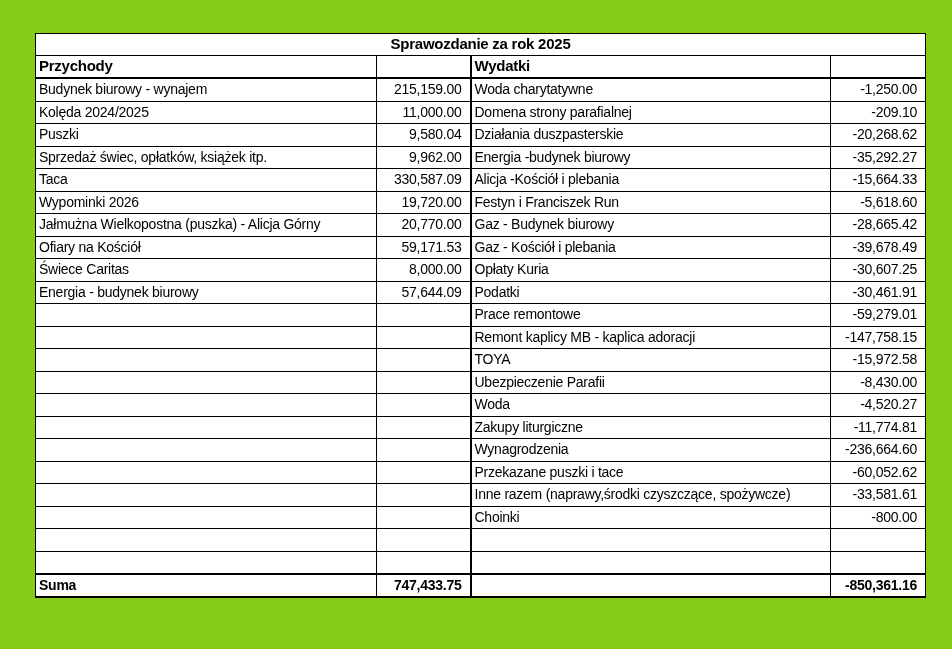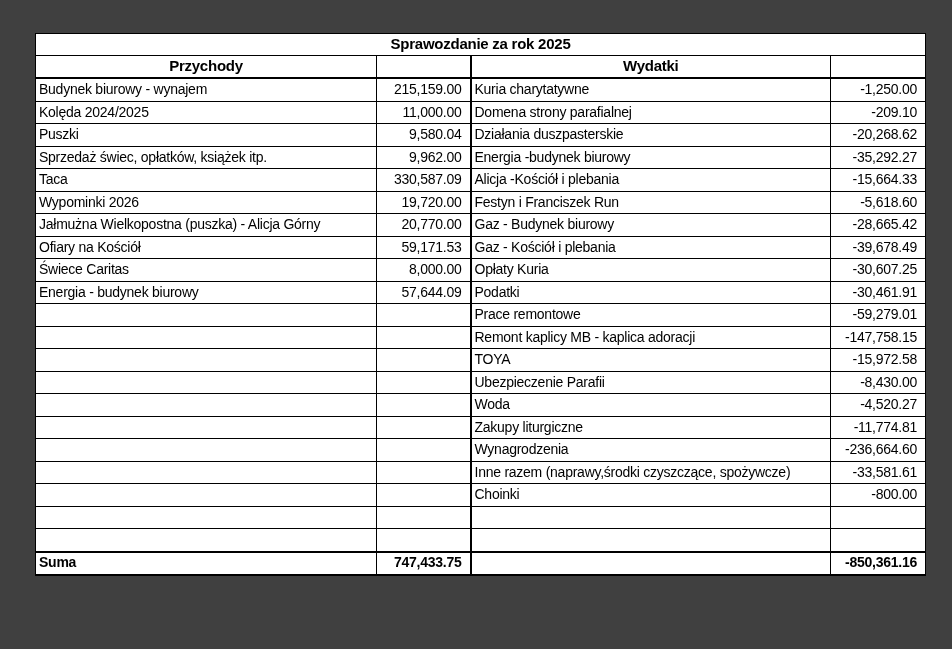--- a/index.html
+++ b/index.html
@@ -9,21 +9,21 @@
     width: 952px;
     height: 649px;
     overflow: hidden;
     font-family: "Liberation Sans", sans-serif;
     color: #000000;
   }
   .sheet {
     position: relative;
     width: 952px;
     height: 649px;
-    background: #404040;
+    background: #84cc16;
   }
   table.report {
     position: absolute;
     left: 35px;
     top: 33px;
     width: 890px;
     border-collapse: collapse;
     table-layout: fixed;
   }
   td {
@@ -41,21 +41,20 @@
   tr.title-row td {
     height: 21px;
     font-weight: bold;
     font-size: 15px;
     text-align: center;
   }
   tr.header-row td {
     height: 21px;
     font-weight: bold;
     font-size: 15px;
-    text-align: center;
     border-bottom-width: 2px;
   }
   td.num {
     text-align: right;
     padding-right: 8px;
     font-variant-numeric: tabular-nums;
   }
   td.divider {
     border-left-width: 2px;
   }
@@ -85,21 +84,21 @@
         <td>Przychody</td>
         <td></td>
         <td class="divider">Wydatki</td>
         <td></td>
       </tr>
     </thead>
     <tbody id="data-rows">
         <tr>
           <td>Budynek biurowy - wynajem</td>
           <td class="num">215,159.00</td>
-          <td class="divider">Kuria charytatywne</td>
+          <td class="divider">Woda charytatywne</td>
           <td class="num">-1,250.00</td>
         </tr>
         <tr>
           <td>Kolęda 2024/2025</td>
           <td class="num">11,000.00</td>
           <td class="divider">Domena strony parafialnej</td>
           <td class="num">-209.10</td>
         </tr>
         <tr>
           <td>Puszki</td>
@@ -183,20 +182,26 @@
           <td></td>
           <td class="num"></td>
           <td class="divider">Zakupy liturgiczne</td>
           <td class="num">-11,774.81</td>
         </tr>
         <tr>
           <td></td>
           <td class="num"></td>
           <td class="divider">Wynagrodzenia</td>
           <td class="num">-236,664.60</td>
+        </tr>
+        <tr>
+          <td></td>
+          <td class="num"></td>
+          <td class="divider">Przekazane puszki i tace</td>
+          <td class="num">-60,052.62</td>
         </tr>
         <tr>
           <td></td>
           <td class="num"></td>
           <td class="divider">Inne razem (naprawy,środki czyszczące, spożywcze)</td>
           <td class="num">-33,581.61</td>
         </tr>
         <tr>
           <td></td>
           <td class="num"></td>

